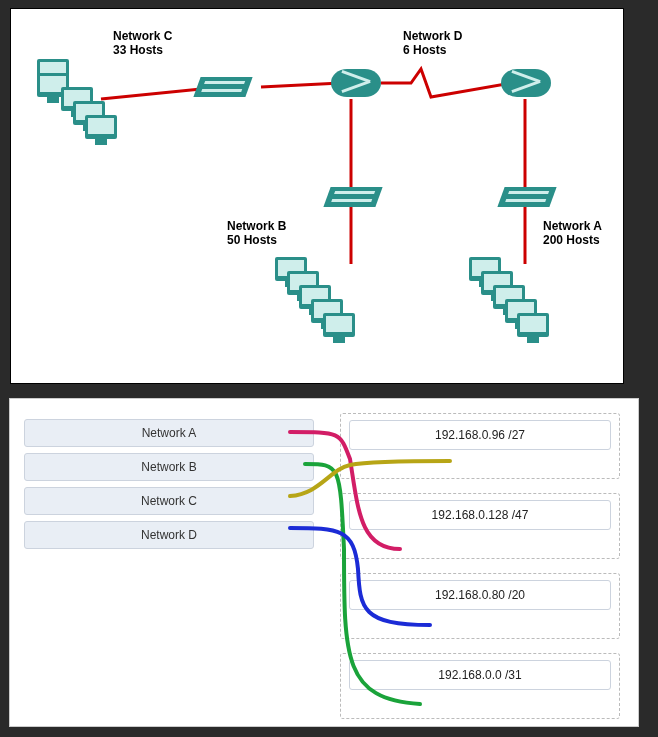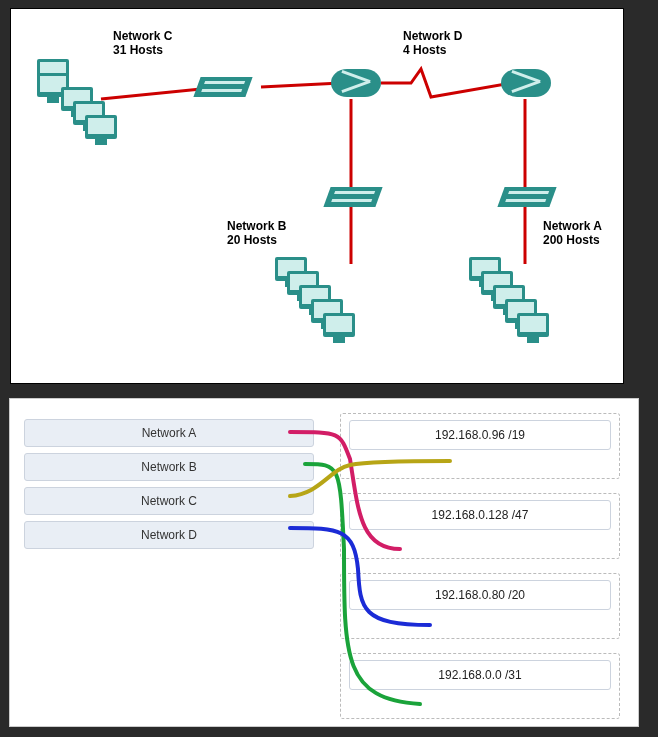--- a/index.html
+++ b/index.html
@@ -62,29 +62,29 @@
       <line x1="340" y1="198" x2="340" y2="255"></line>
 
       <line x1="514" y1="90" x2="514" y2="180"></line>
 
       <line x1="514" y1="198" x2="514" y2="255"></line>
     </g>
   </svg>
 
   <div class="lbl" style="left:102px;top:20px">
     <span>Network C</span>
-    <span class="sub">31 Hosts</span>
+    <span class="sub">33 Hosts</span>
   </div>
   <div class="lbl" style="left:392px;top:20px">
     <span>Network D</span>
-    <span class="sub">4 Hosts</span>
+    <span class="sub">6 Hosts</span>
   </div>
   <div class="lbl" style="left:216px;top:210px">
     <span>Network B</span>
-    <span class="sub">20 Hosts</span>
+    <span class="sub">50 Hosts</span>
   </div>
   <div class="lbl" style="left:532px;top:210px">
     <span>Network A</span>
     <span class="sub">200 Hosts</span>
   </div>
 
   <div class="device switch" style="left:186px;top:68px"></div>
   <div class="device router" style="left:320px;top:60px"></div>
   <div class="device router" style="left:490px;top:60px"></div>
   <div class="device switch" style="left:316px;top:178px"></div>
@@ -145,21 +145,21 @@
 
 <div class="panel matching">
   <div class="left-col">
     <div class="pill">Network A</div>
     <div class="pill">Network B</div>
     <div class="pill">Network C</div>
     <div class="pill">Network D</div>
   </div>
   <div class="right-col">
     <div class="slot">
-      <div class="ans">192.168.0.96 /19</div>
+      <div class="ans">192.168.0.96 /27</div>
     </div>
     <div class="slot">
       <div class="ans">192.168.0.128 /47</div>
     </div>
     <div class="slot">
       <div class="ans">192.168.0.80 /20</div>
     </div>
     <div class="slot">
       <div class="ans">192.168.0.0 /31</div>
     </div>

